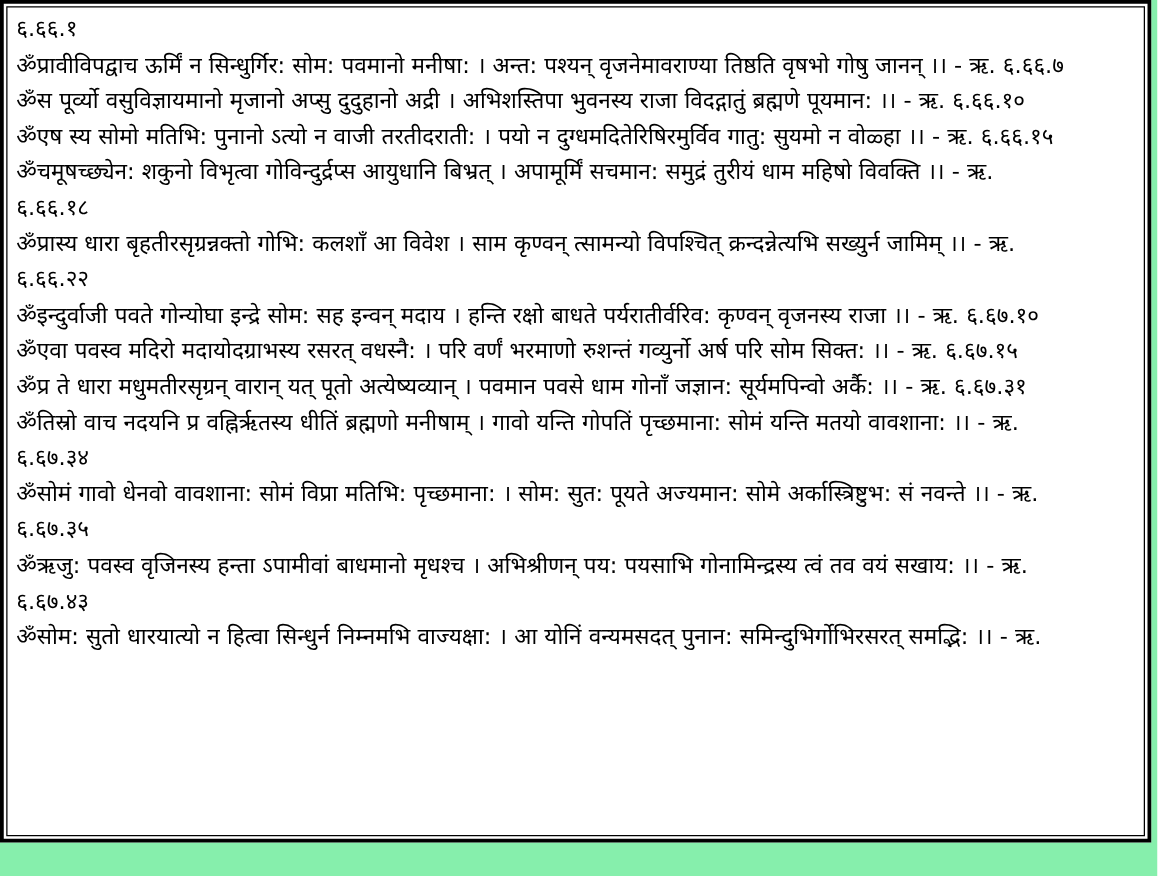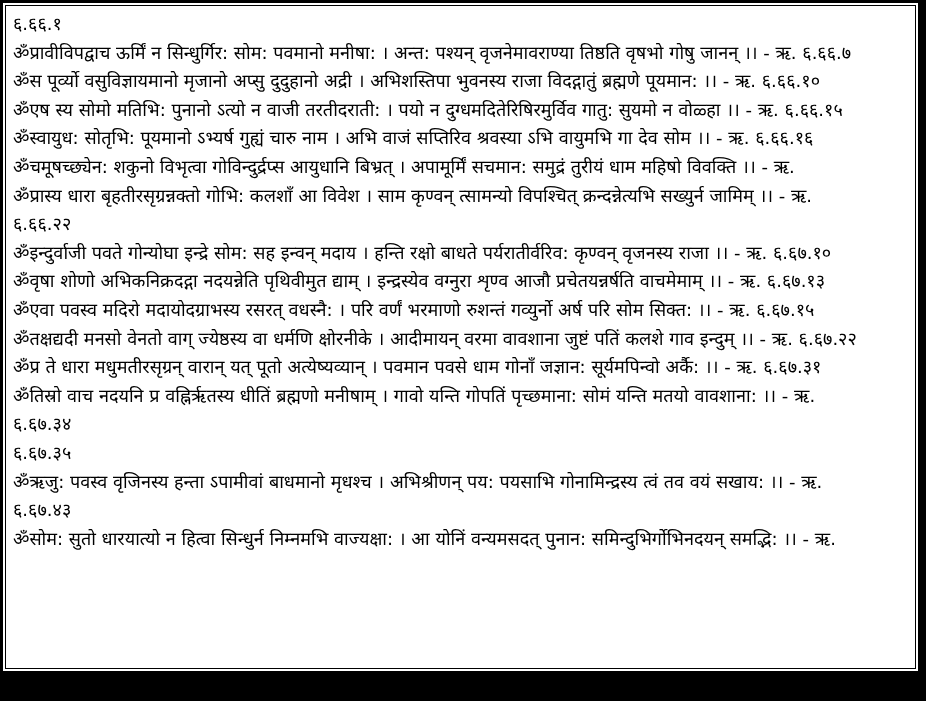--- a/index.html
+++ b/index.html
@@ -6,21 +6,21 @@
   html, body {
     width: 926px;
     height: 701px;
     background: #ffffff;
     font-family: "DejaVu Sans", "Liberation Sans", sans-serif;
   }
   .page {
     position: relative;
     width: 926px;
     height: 701px;
-    background: #000000;
+    background: #86efac;
     overflow: hidden;
   }
   
   .frame {
     position: absolute;
     left: 0;
     top: 0;
     width: 921px;
     height: 674px;
     border: 3px solid #000000;
@@ -45,30 +45,29 @@
 </head>
 <body>
 
 <div class="page">
   <div class="frame">
     <div class="inner">
       <div class="line">६.६६.१</div>
       <div class="line">ॐप्रावीविपद्वाच ऊर्मिं न सिन्धुर्गिर: सोम: पवमानो मनीषा: । अन्त: पश्यन् वृजनेमावराण्या तिष्ठति वृषभो गोषु जानन् ।। - ऋ. ६.६६.७</div>
       <div class="line">ॐस पूर्व्यो वसुविज्ञायमानो मृजानो अप्सु दुदुहानो अद्री । अभिशस्तिपा भुवनस्य राजा विदद्गातुं ब्रह्मणे पूयमान: ।। - ऋ. ६.६६.१०</div>
       <div class="line">ॐएष स्य सोमो मतिभि: पुनानो ऽत्यो न वाजी तरतीदराती: । पयो न दुग्धमदितेरिषिरमुर्विव गातु: सुयमो न वोळ्हा ।। - ऋ. ६.६६.१५</div>
-      <div class="line">ॐस्वायुध: सोतृभि: पूयमानो ऽभ्यर्ष गुह्यं चारु नाम । अभि वाजं सप्तिरिव श्रवस्या ऽभि वायुमभि गा देव सोम ।। - ऋ. ६.६६.१६</div>
       <div class="line">ॐचमूषच्छ्येन: शकुनो विभृत्वा गोविन्दुर्द्रप्स आयुधानि बिभ्रत् । अपामूर्मिं सचमान: समुद्रं तुरीयं धाम महिषो विवक्ति ।। - ऋ.</div>
+      <div class="line">६.६६.१८</div>
       <div class="line">ॐप्रास्य धारा बृहतीरसृग्रन्नक्तो गोभि: कलशाँ आ विवेश । साम कृण्वन् त्सामन्यो विपश्चित् क्रन्दन्नेत्यभि सख्युर्न जामिम् ।। - ऋ.</div>
       <div class="line">६.६६.२२</div>
       <div class="line">ॐइन्दुर्वाजी पवते गोन्योघा इन्द्रे सोम: सह इन्वन् मदाय । हन्ति रक्षो बाधते पर्यरातीर्वरिव: कृण्वन् वृजनस्य राजा ।। - ऋ. ६.६७.१०</div>
-      <div class="line">ॐवृषा शोणो अभिकनिक्रदद्गा नदयन्नेति पृथिवीमुत द्याम् । इन्द्रस्येव वग्नुरा शृण्व आजौ प्रचेतयन्नर्षति वाचमेमाम् ।। - ऋ. ६.६७.१३</div>
       <div class="line">ॐएवा पवस्व मदिरो मदायोदग्राभस्य रसरत् वधस्नै: । परि वर्णं भरमाणो रुशन्तं गव्युर्नो अर्ष परि सोम सिक्त: ।। - ऋ. ६.६७.१५</div>
-      <div class="line">ॐतक्षद्यदी मनसो वेनतो वाग् ज्येष्ठस्य वा धर्मणि क्षोरनीके । आदीमायन् वरमा वावशाना जुष्टं पतिं कलशे गाव इन्दुम् ।। - ऋ. ६.६७.२२</div>
       <div class="line">ॐप्र ते धारा मधुमतीरसृग्रन् वारान् यत् पूतो अत्येष्यव्यान् । पवमान पवसे धाम गोनाँ जज्ञान: सूर्यमपिन्वो अर्कै: ।। - ऋ. ६.६७.३१</div>
       <div class="line">ॐतिस्रो वाच नदयनि प्र वह्निर्ऋतस्य धीतिं ब्रह्मणो मनीषाम् । गावो यन्ति गोपतिं पृच्छमाना: सोमं यन्ति मतयो वावशाना: ।। - ऋ.</div>
       <div class="line">६.६७.३४</div>
+      <div class="line">ॐसोमं गावो धेनवो वावशाना: सोमं विप्रा मतिभि: पृच्छमाना: । सोम: सुत: पूयते अज्यमान: सोमे अर्कास्त्रिष्टुभ: सं नवन्ते ।। - ऋ.</div>
       <div class="line">६.६७.३५</div>
       <div class="line">ॐऋजु: पवस्व वृजिनस्य हन्ता ऽपामीवां बाधमानो मृधश्च । अभिश्रीणन् पय: पयसाभि गोनामिन्द्रस्य त्वं तव वयं सखाय: ।। - ऋ.</div>
       <div class="line">६.६७.४३</div>
-      <div class="line">ॐसोम: सुतो धारयात्यो न हित्वा सिन्धुर्न निम्नमभि वाज्यक्षा: । आ योनिं वन्यमसदत् पुनान: समिन्दुभिर्गोभिनदयन् समद्भि: ।। - ऋ.</div>
+      <div class="line">ॐसोम: सुतो धारयात्यो न हित्वा सिन्धुर्न निम्नमभि वाज्यक्षा: । आ योनिं वन्यमसदत् पुनान: समिन्दुभिर्गोभिरसरत् समद्भि: ।। - ऋ.</div>
     </div>
   </div>
 </div>
 
 </body></html>

